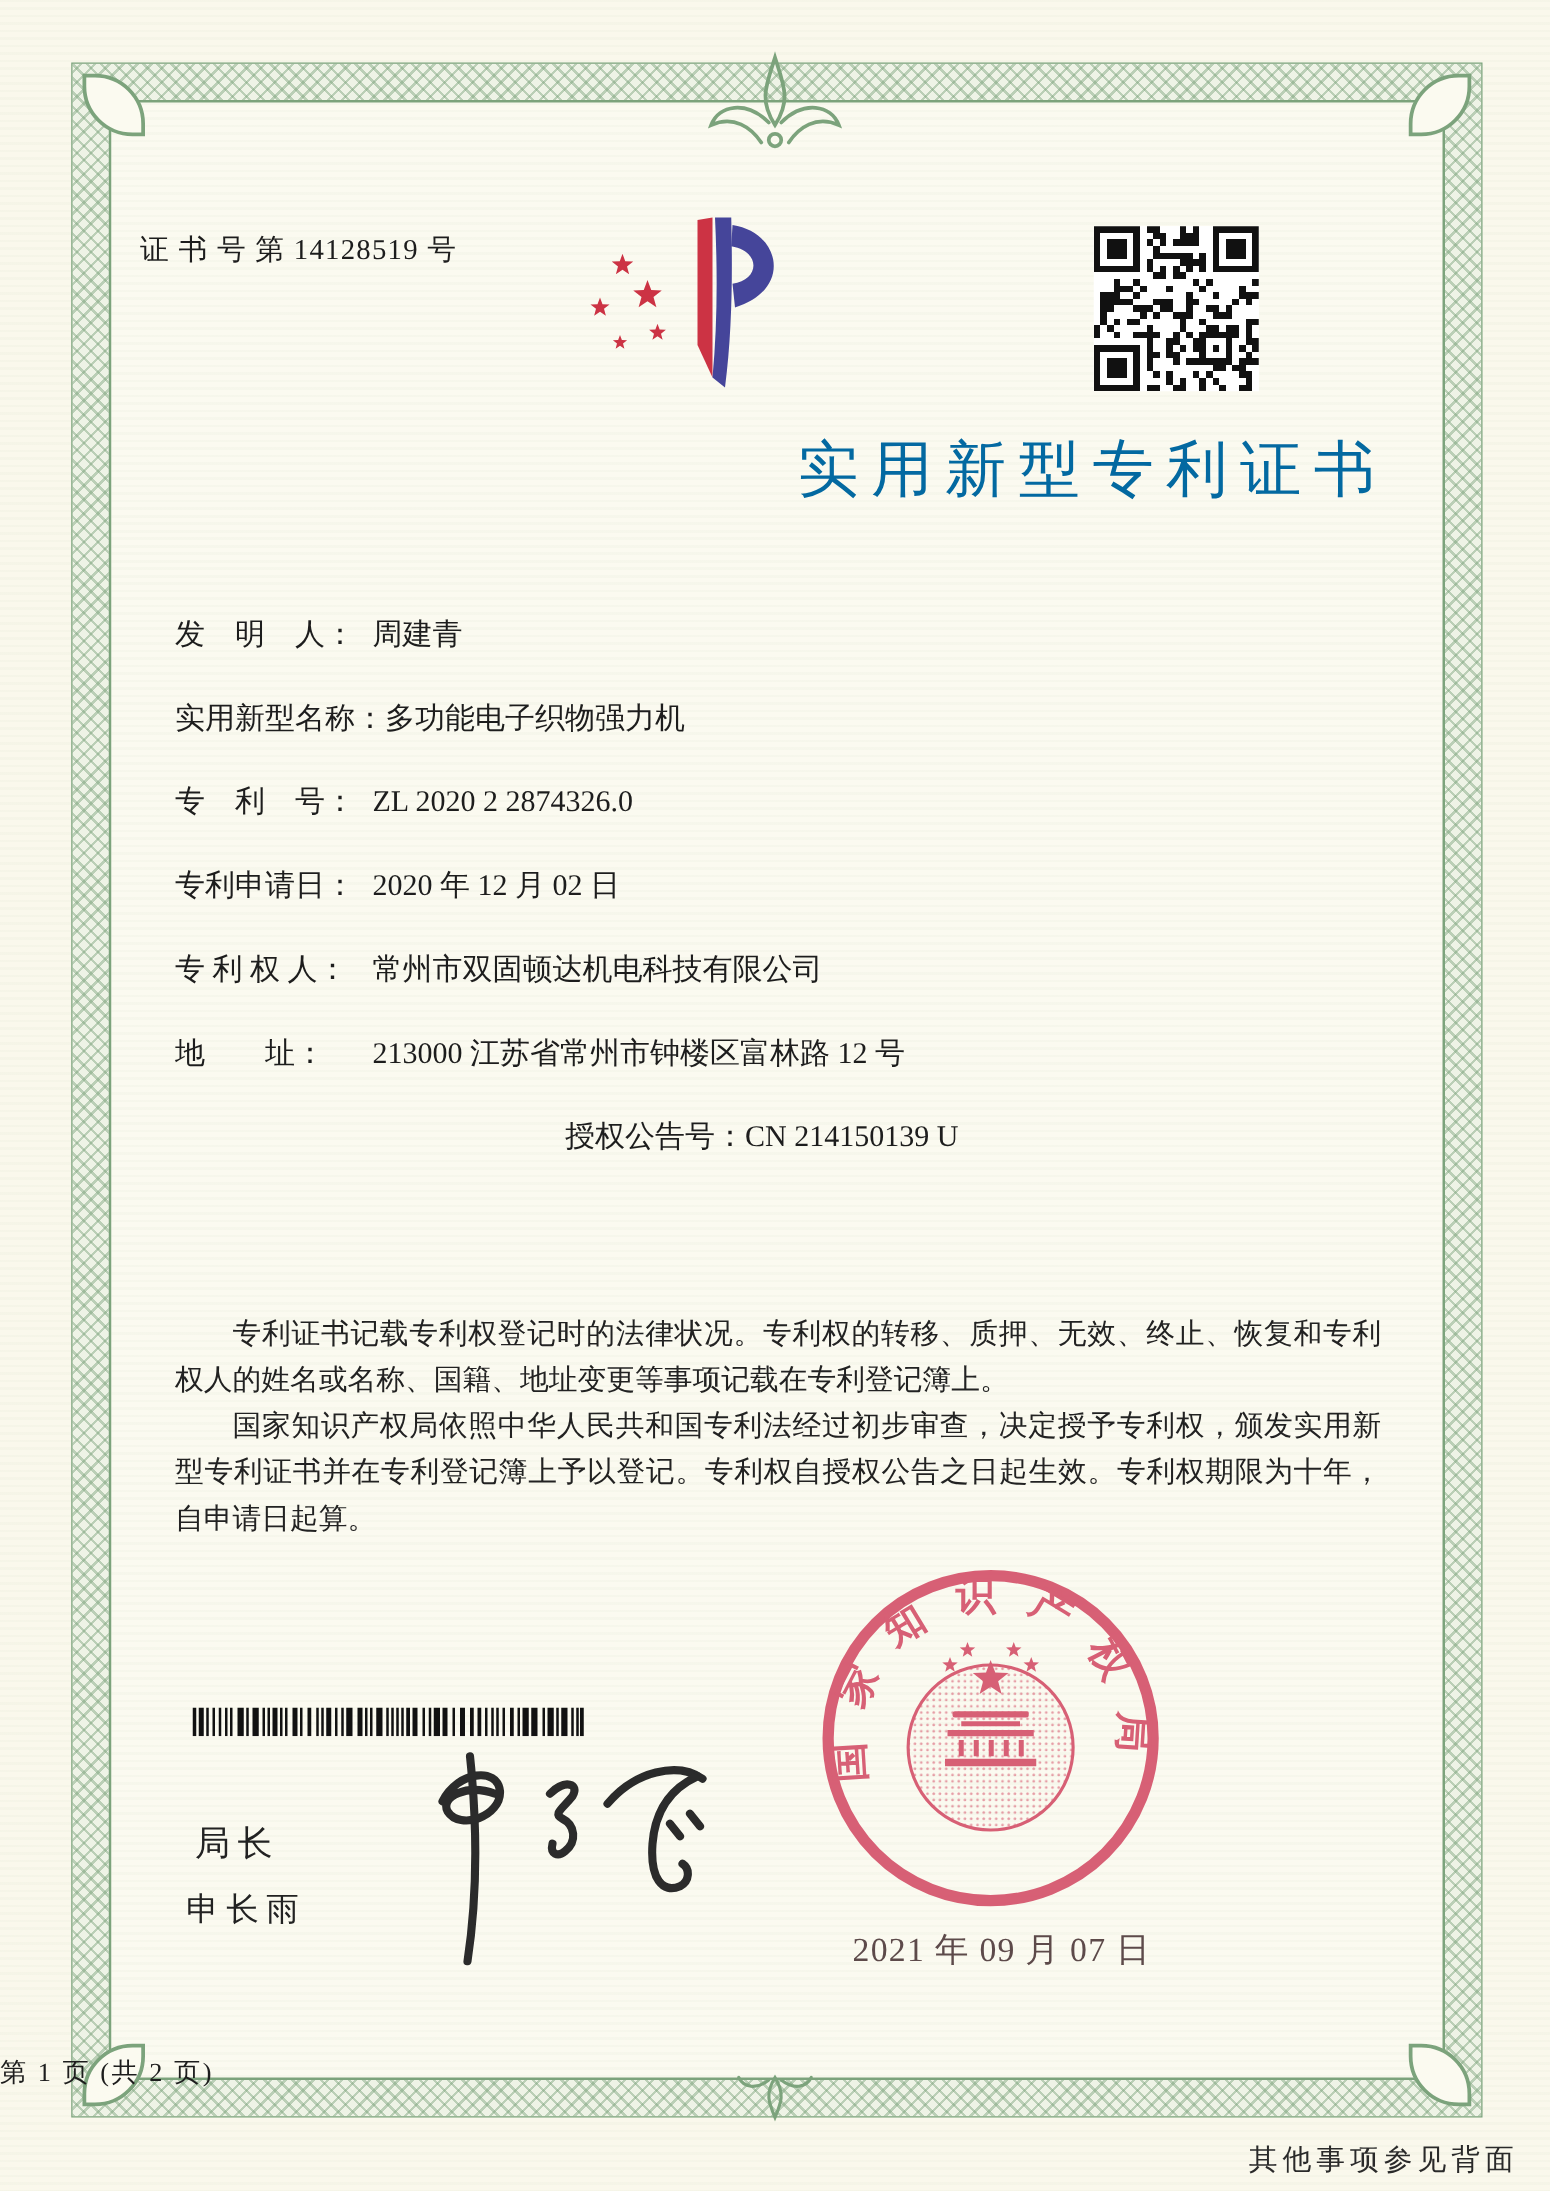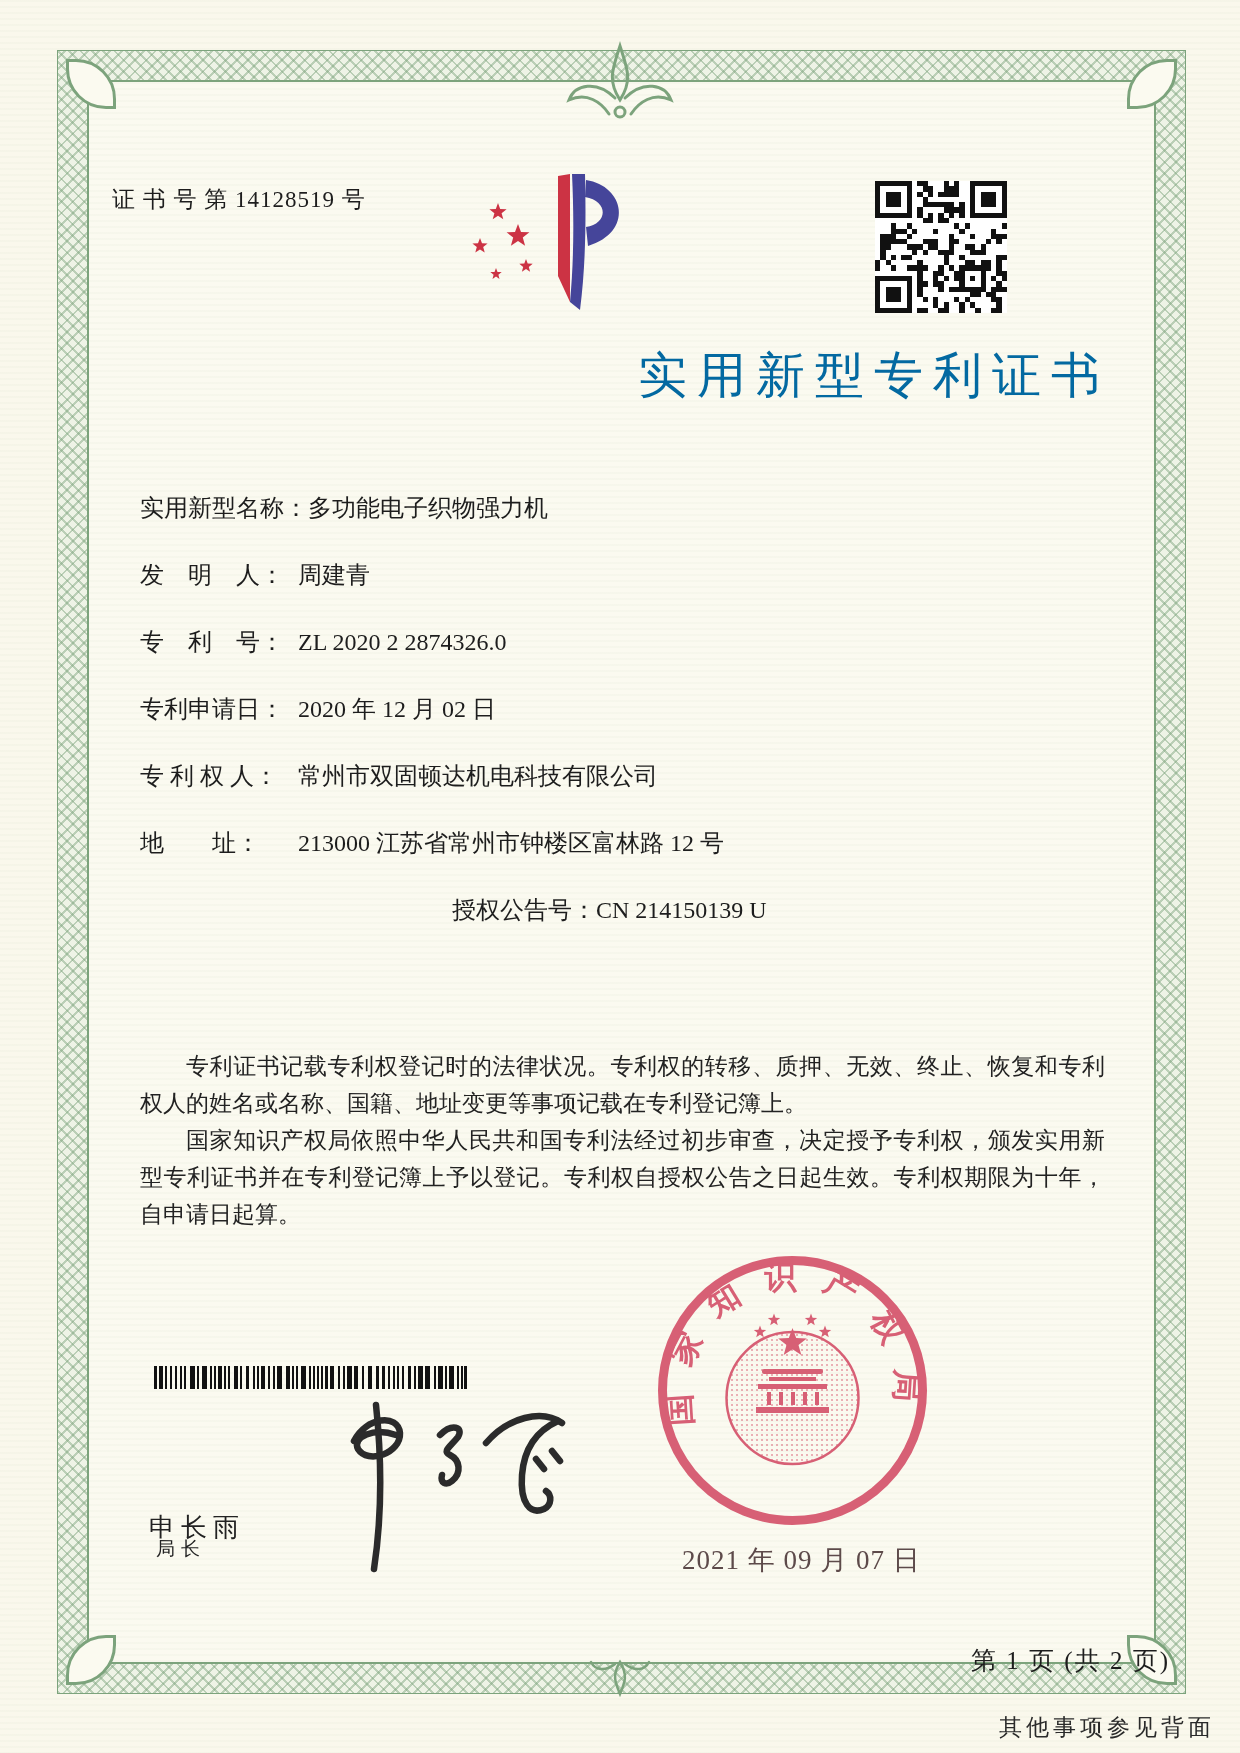--- a/index.html
+++ b/index.html
@@ -57,29 +57,29 @@
 
   
   .body-text{
     position:absolute;left:140px;top:1048px;width:965px;
     font-size:23px;line-height:37px;text-align:justify;color:#222;
   }
   .body-text p{margin:0;text-indent:2em;}
 
   
   .barcode{position:absolute;left:154px;top:1366px;width:318px;height:23px;}
-  .officer-title{position:absolute;left:156px;top:1536px;font-size:19px;letter-spacing:6px;font-family:"Liberation Sans","DejaVu Sans",sans-serif;color:#222;}
+  .officer-title{position:absolute;left:156px;top:1456px;font-size:28px;letter-spacing:6px;font-family:"Liberation Sans","DejaVu Sans",sans-serif;color:#222;}
   .officer-name{position:absolute;left:149px;top:1510px;font-size:26px;letter-spacing:6px;font-family:Liberation Mono, monospace;color:#222;}
   .signature{position:absolute;left:290px;top:1383px;width:300px;height:198px;}
   .seal{position:absolute;left:650px;top:1248px;width:285px;height:285px;opacity:0.92;}
   .seal-date{
     position:absolute;left:682px;top:1542px;width:270px;font-size:27px;letter-spacing:1px;
     color:#5d4a4a;white-space:nowrap;
   }
-  .footer-page{position:absolute;left:0;top:1644px;width:1170px;text-align:right;font-size:25px;letter-spacing:2px;}
+  .footer-page{position:absolute;left:0;top:1644px;width:1170px;text-align:left;font-size:21px;letter-spacing:2px;}
   .back-note{position:absolute;left:0;top:1712px;width:1215px;text-align:right;font-size:23px;letter-spacing:4px;color:#2a2a2a;}
 </style>
 </head>
 <body>
 
 <div class="frame">
   <div class="frame-inner"></div>
   <div class="corner tl"></div>
   <div class="corner tr"></div>
   <div class="corner bl"></div>
@@ -400,24 +400,24 @@
     <rect x="16" y="24" width="1" height="1" fill="#111"></rect>
     <rect x="19" y="24" width="1" height="1" fill="#111"></rect>
     <rect x="22" y="24" width="1" height="1" fill="#111"></rect>
     <rect x="23" y="24" width="1" height="1" fill="#111"></rect>
   </svg>
 
 <div class="title">实用新型专利证书</div>
 
 <div class="fields">
   <div class="frow">
+    <span class="flabel">发　明　人：</span><span class="fvalue">周建青</span>
+  </div>
+  <div class="frow">
     <span class="flabel">实用新型名称：</span><span class="fvalue">多功能电子织物强力机</span>
-  </div>
-  <div class="frow">
-    <span class="flabel">发　明　人：</span><span class="fvalue">周建青</span>
   </div>
   <div class="frow">
     <span class="flabel">专　利　号：</span><span class="fvalue">ZL 2020 2 2874326.0</span>
   </div>
   <div class="frow">
     <span class="flabel">专利申请日：</span><span class="fvalue">2020 年 12 月 02 日</span>
   </div>
   <div class="frow">
     <span class="flabel">专 利 权 人：</span><span class="fvalue">常州市双固顿达机电科技有限公司</span>
   </div>

